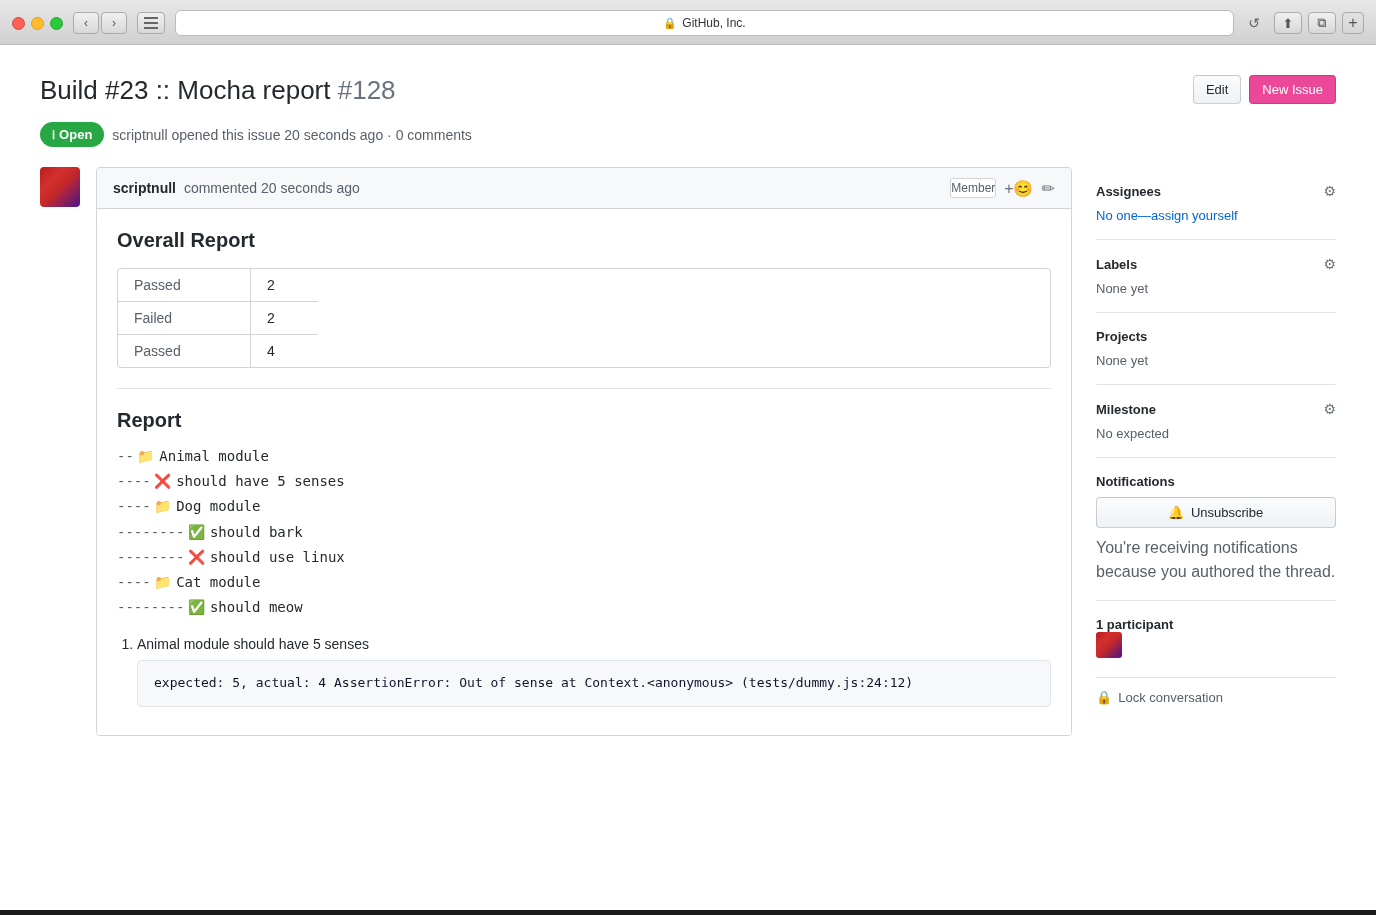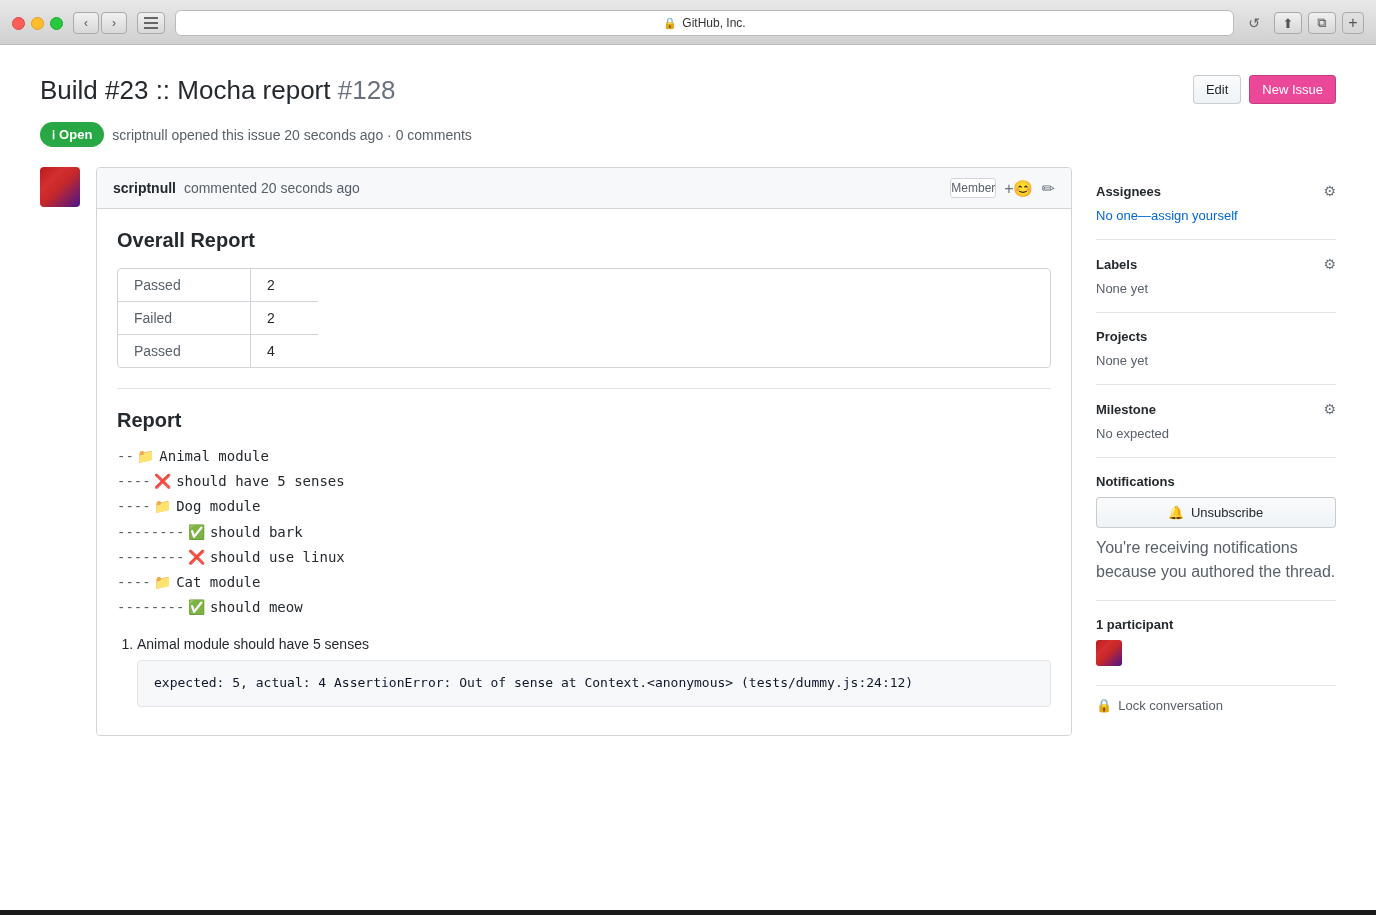--- a/index.html
+++ b/index.html
@@ -386,21 +386,21 @@
     .notifications-note {
       font-size: 16px;
       color: #586069;
       line-height: 1.5;
     }
 
     .participants-title {
       font-size: 13px;
       font-weight: 600;
       color: #24292e;
-      margin-bottom: 8px;
+      margin-bottom: 0;
     }
     .participant-avatar {
       width: 26px;
       height: 26px;
       border-radius: 3px;
       background: linear-gradient(135deg, #b71c1c 0%, #d32f2f 30%, #c62828 50%, #4a148c 100%);
       display: inline-block;
     }
 
     .lock-conversation {

